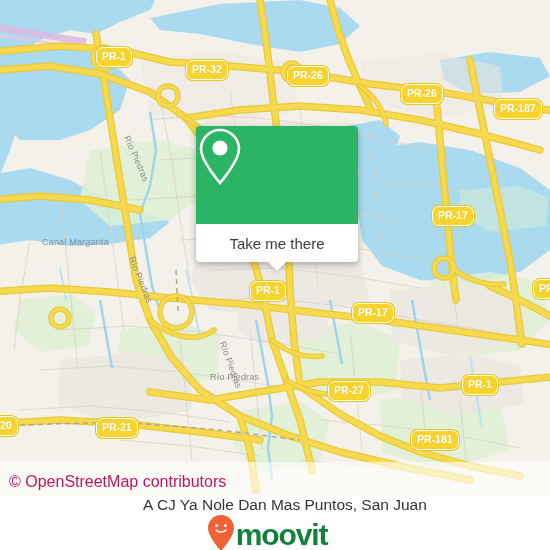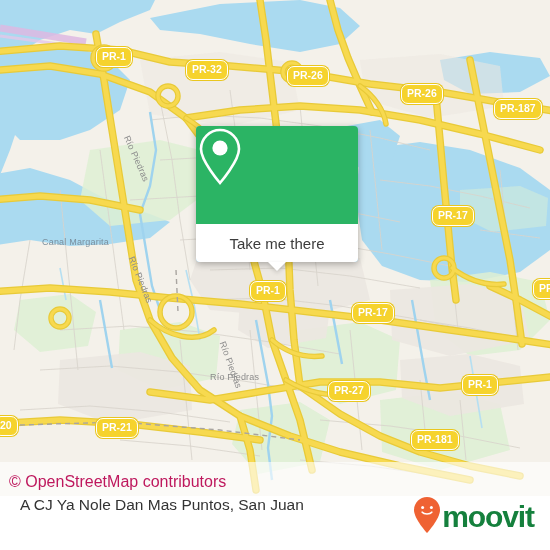--- a/index.html
+++ b/index.html
@@ -116,22 +116,23 @@
 
   
   #footer {
     position: absolute;
     left: 0;
     top: 496px;
     width: 550px;
     height: 54px;
     background: #ffffff;
     display: flex;
-    align-items: flex-start;
+    align-items: center;
     z-index: 8;
+    flex-direction: column;
   }
   #footer-title {
     margin-left: 20px;
     font-size: 15.5px;
     color: #333333;
     font-family: "Liberation Sans", sans-serif;
     flex: 1;
   }
   #brand {
     display: flex;

